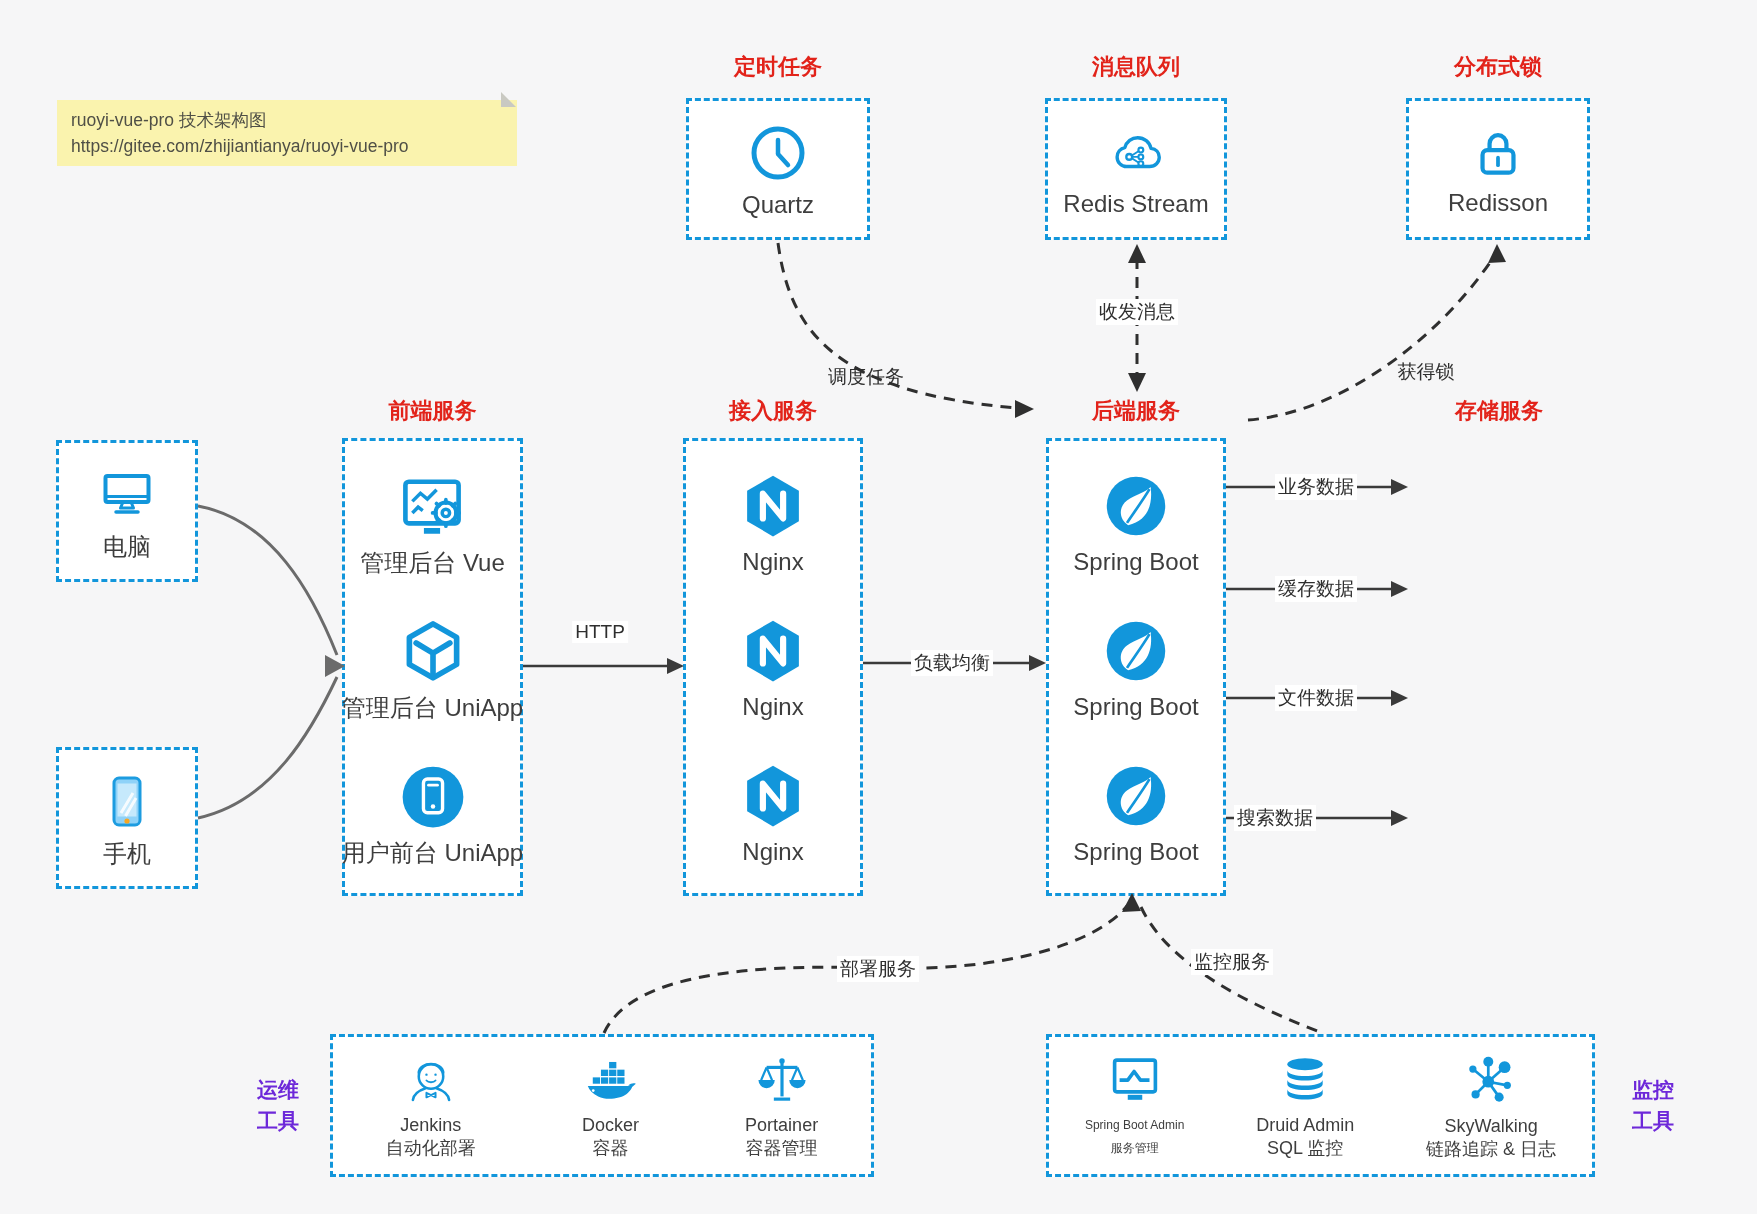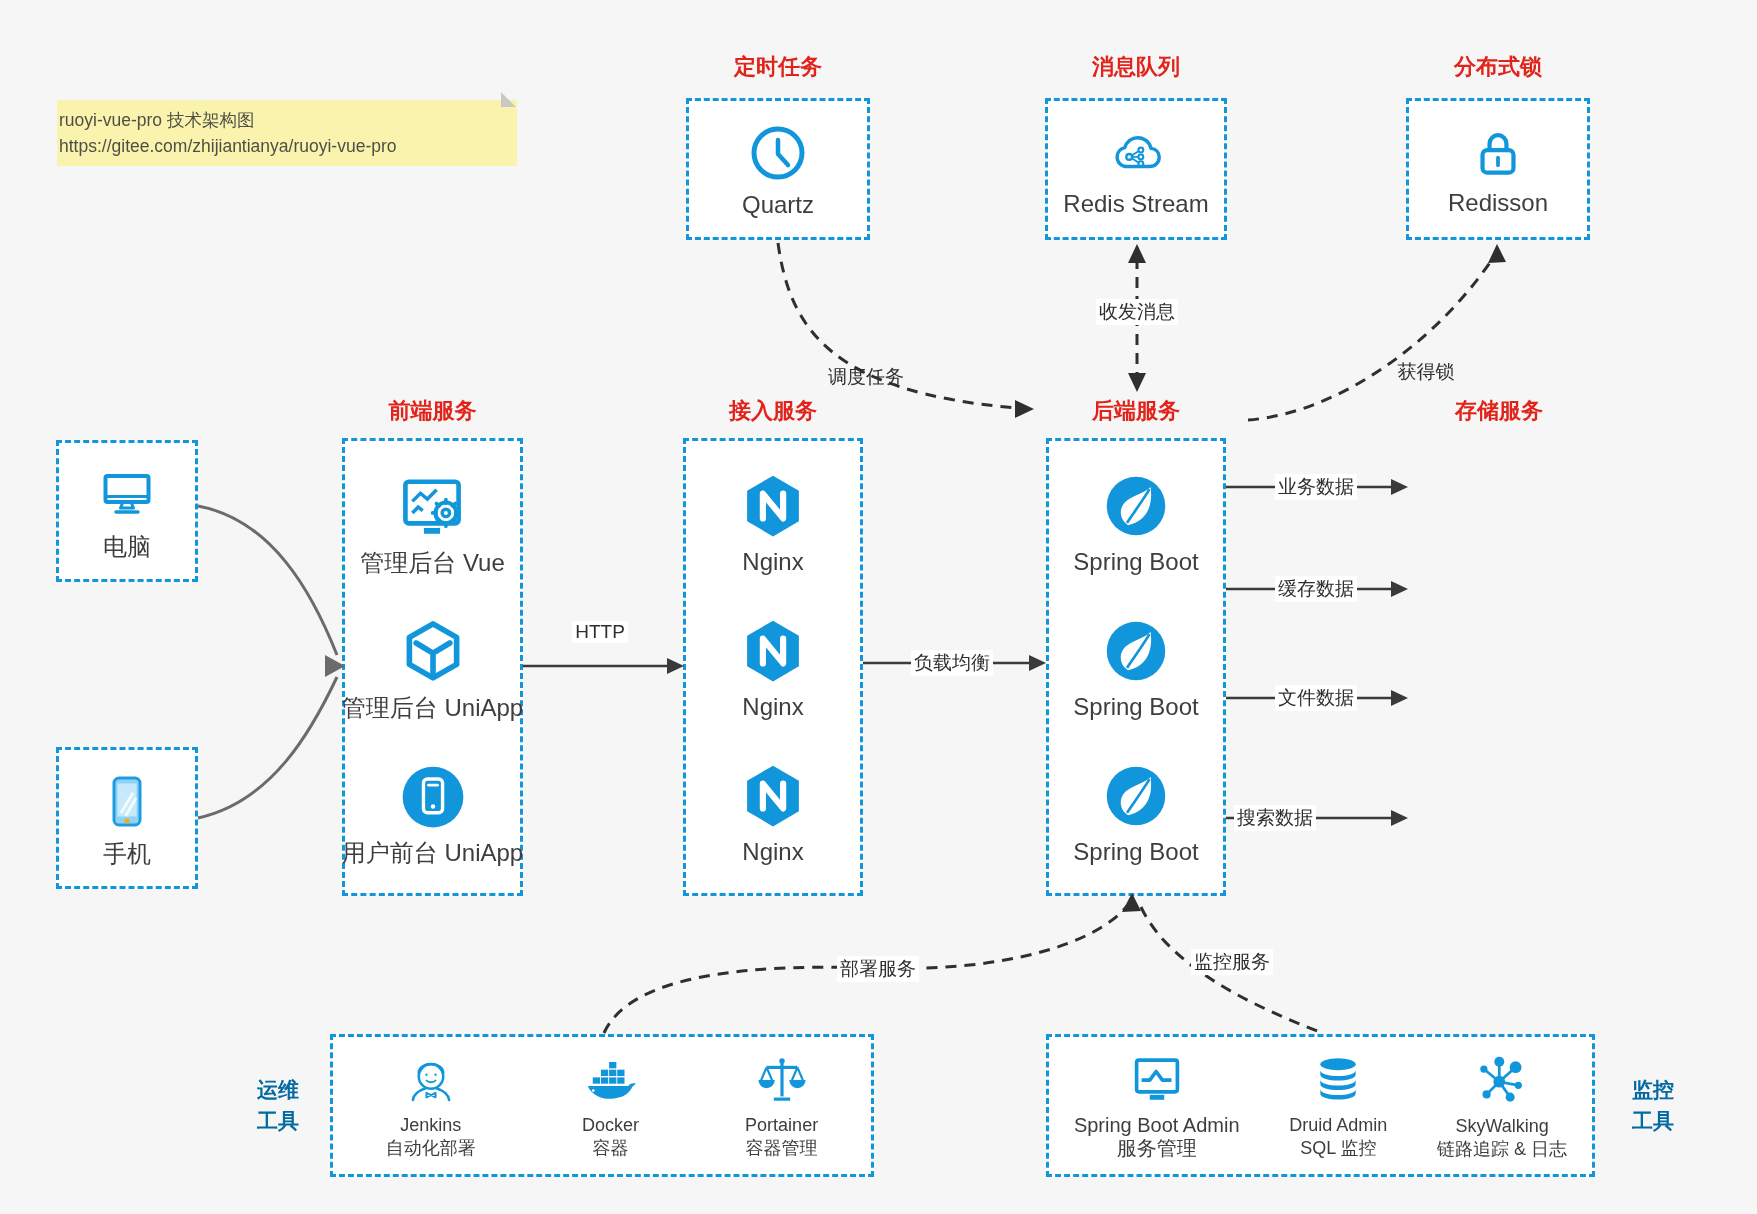--- a/index.html
+++ b/index.html
@@ -6,28 +6,28 @@
   #canvas{position:relative;width:1757px;height:1214px;background:#f6f6f7;overflow:hidden;}
 
   .box{position:absolute;background:#fff;border:3px dashed #1296db;box-sizing:border-box;
        display:flex;flex-direction:column;justify-content:space-around;align-items:center;
        padding:8px 0;z-index:1;}
   .hbox{flex-direction:row;}
   .cell{display:flex;flex-direction:column;align-items:center;gap:7px;}
   .lbl{font-size:24px;color:#3e3e3e;white-space:nowrap;text-align:center;line-height:25px;}
   .col-title{position:absolute;font-size:22px;font-weight:bold;color:#e2231a;text-align:center;
              white-space:nowrap;z-index:2;}
-  .side-label{position:absolute;font-size:21px;font-weight:bold;color:#0369a1;text-align:center;
+  .side-label{position:absolute;font-size:21px;font-weight:bold;color:#6d28d9;text-align:center;
               line-height:31px;z-index:2;}
   .edge-label{position:absolute;transform:translate(-50%,-50%);font-size:19px;color:#2e2e2e;
               background:#fff;padding:0 3px;white-space:nowrap;z-index:6;}
   #wires{position:absolute;left:0;top:0;z-index:5;pointer-events:none;}
 
   .note{position:absolute;left:57px;top:100px;width:460px;height:66px;background:#faf3ae;
-        box-sizing:border-box;padding:7px 2px;z-index:2;}
+        box-sizing:border-box;padding:7px 14px;z-index:2;}
   .note div{font-size:17.5px;line-height:26px;color:#4f4f46;white-space:nowrap;}
   .note-fold{position:absolute;left:501px;top:92px;width:0;height:0;z-index:3;
              border-bottom:15px solid #c9c9c2;border-right:15px solid transparent;}
 
   .icon{display:block;}
 </style>
 </head>
 <body>
 
 <svg width="0" height="0" style="position:absolute" aria-hidden="true">
@@ -342,21 +342,21 @@
         <div>容器管理</div>
       </div>
     </div>
   </div>
 
   <div class="box hbox" style="left:1046px;top:1034px;width:549px;height:143px;">
     <div class="cell" style="gap:4px;">
       <svg class="icon" width="58" height="58">
           <use href="#i-sba"></use>
         </svg>
-      <div class="lbl" style="font-size:20px;line-height:23px;">
+      <div class="lbl" style="font-size:12px;line-height:23px;">
         <div>Spring Boot Admin</div>
         <div>服务管理</div>
       </div>
     </div>
     <div class="cell" style="gap:4px;">
       <svg class="icon" width="58" height="58">
           <use href="#i-druid"></use>
         </svg>
       <div class="lbl" style="font-size:18px;line-height:23px;">
         <div>Druid Admin</div>

